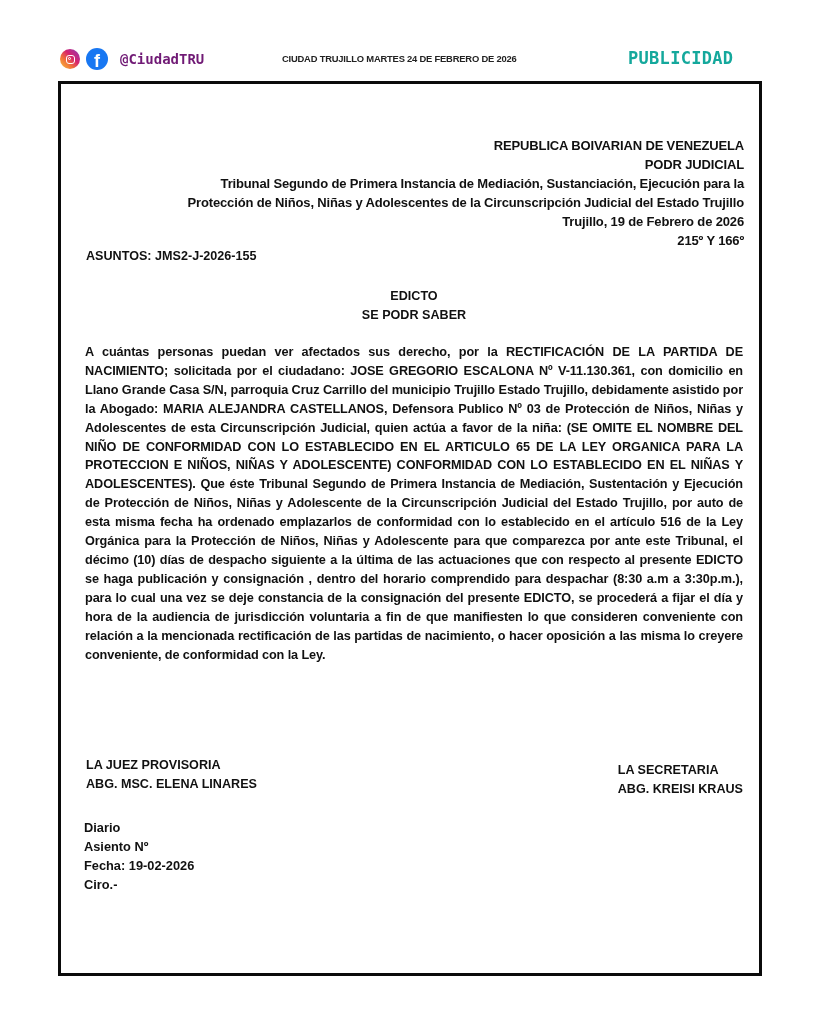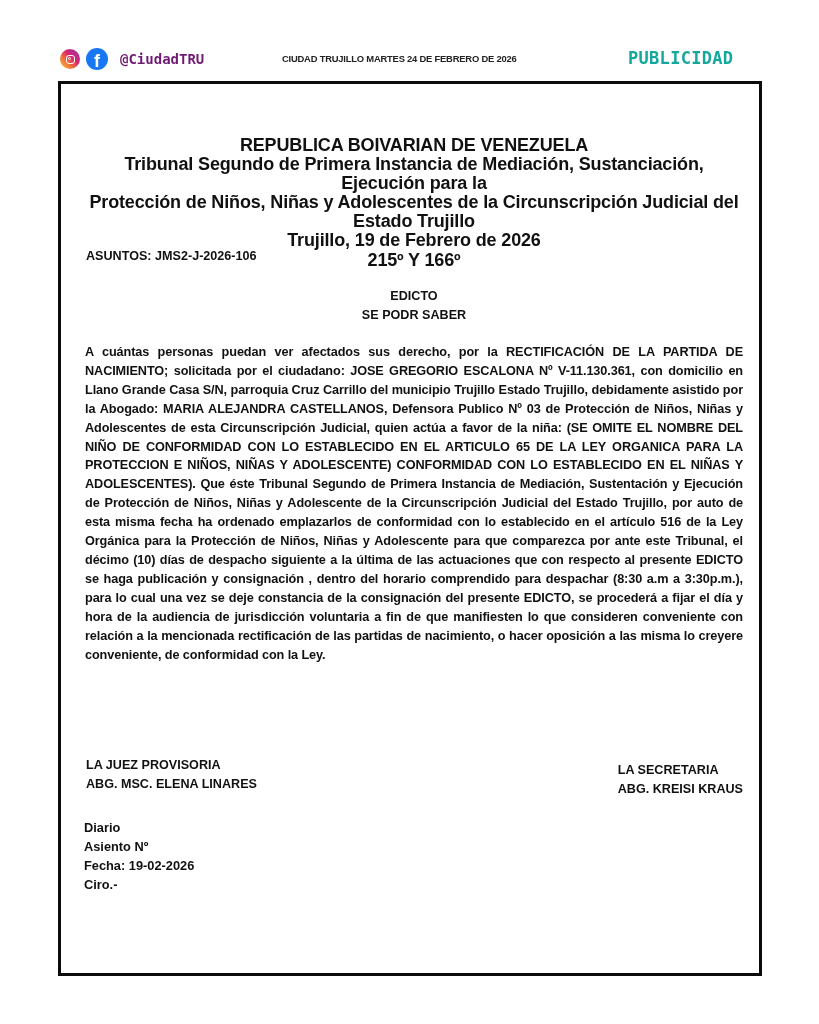--- a/index.html
+++ b/index.html
@@ -107,23 +107,23 @@
       width: 704px;
       height: 895px;
       border: 3px solid #0b0b0b;
       box-sizing: border-box;
     }
     .heading {
       position: absolute;
       left: 84px;
       top: 136px;
       width: 660px;
-      text-align: center;
-      font-weight: bold;
-      font-size: 18px;
+      text-align: right;
+      font-weight: bold;
+      font-size: 13px;
       line-height: 19.1px;
       letter-spacing: -0.15px;
     }
     .asuntos {
       position: absolute;
       left: 86px;
       top: 249px;
       font-weight: bold;
       font-size: 12.6px;
     }
@@ -189,27 +189,28 @@
     <span class="handle">@CiudadTRU</span>
   </div>
   <div class="dateline">CIUDAD TRUJILLO MARTES 24 DE FEBRERO DE 2026</div>
   <div class="publicidad">PUBLICIDAD</div>
 </div>
 
 <div class="frame"></div>
 
 <div class="heading">
   <div>REPUBLICA BOIVARIAN DE VENEZUELA</div>
+  <div>PODR JUDICIAL</div>
   <div>Tribunal Segundo de Primera Instancia de Mediación, Sustanciación, Ejecución para la</div>
   <div>Protección de Niños, Niñas y Adolescentes de la Circunscripción Judicial del Estado Trujillo</div>
   <div>Trujillo, 19 de Febrero de 2026</div>
   <div>215º Y 166º</div>
 </div>
 
-<div class="asuntos">ASUNTOS: JMS2-J-2026-106</div>
+<div class="asuntos">ASUNTOS: JMS2-J-2026-155</div>
 
 <div class="edicto">
   <span>EDICTO</span>
   <span>SE PODR SABER</span>
 </div>
 
 <div class="body-text"> A cuántas personas puedan ver afectados sus derecho, por la RECTIFICACIÓN DE LA PARTIDA DE NACIMIENTO; solicitada por el ciudadano: JOSE GREGORIO ESCALONA Nº V-11.130.361, con domicilio en Llano Grande Casa S/N, parroquia Cruz Carrillo del municipio Trujillo Estado Trujillo, debidamente asistido por la Abogado: MARIA ALEJANDRA CASTELLANOS, Defensora Publico Nº 03 de Protección de Niños, Niñas y Adolescentes de esta Circunscripción Judicial, quien actúa a favor de la niña: (SE OMITE EL NOMBRE DEL NIÑO DE CONFORMIDAD CON LO ESTABLECIDO EN EL ARTICULO 65 DE LA LEY ORGANICA PARA LA PROTECCION E NIÑOS, NIÑAS Y ADOLESCENTE) CONFORMIDAD CON LO ESTABLECIDO EN EL NIÑAS Y ADOLESCENTES). Que éste Tribunal Segundo de Primera Instancia de Mediación, Sustentación y Ejecución de Protección de Niños, Niñas y Adolescente de la Circunscripción Judicial del Estado Trujillo, por auto de esta misma fecha ha ordenado emplazarlos de conformidad con lo establecido en el artículo 516 de la Ley Orgánica para la Protección de Niños, Niñas y Adolescente para que comparezca por ante este Tribunal, el décimo (10) días de despacho siguiente a la última de las actuaciones que con respecto al presente EDICTO se haga publicación y consignación , dentro del horario comprendido para despachar (8:30 a.m a 3:30p.m.), para lo cual una vez se deje constancia de la consignación del presente EDICTO, se procederá a fijar el día y hora de la audiencia de jurisdicción voluntaria a fin de que manifiesten lo que consideren conveniente con relación a la mencionada rectificación de las partidas de nacimiento, o hacer oposición a las misma lo creyere conveniente, de conformidad con la Ley.</div>
 
 <div class="judge">
   <div>LA JUEZ PROVISORIA</div>

